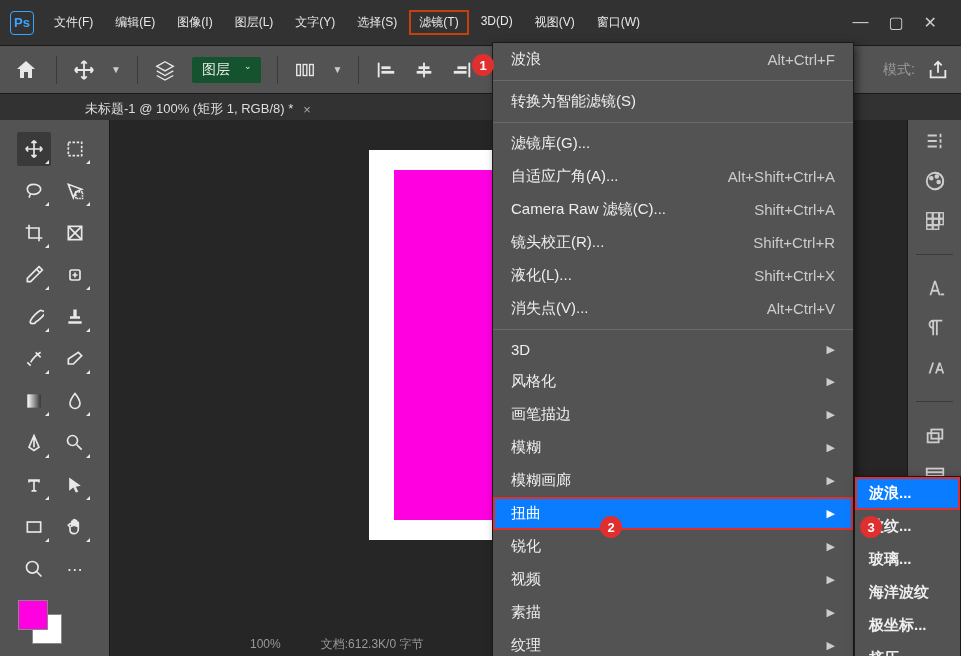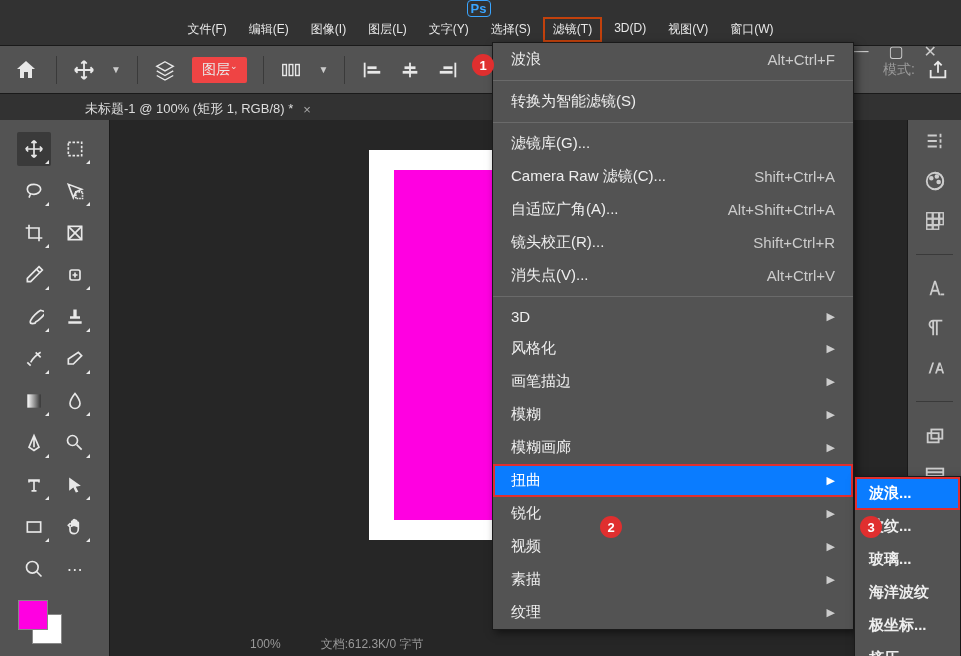--- a/index.html
+++ b/index.html
@@ -1,29 +1,29 @@
 <!DOCTYPE html>
 <html><head>
 <meta charset="utf-8">
 <style>
 * { margin: 0; padding: 0; box-sizing: border-box; font-family: "Microsoft YaHei", sans-serif; }
 body { background: #323232; width: 961px; height: 656px; overflow: hidden; position: relative; color: #e8e8e8; }
 
-.titlebar { height: 46px; background: #323232; display: flex; align-items: center; padding: 0 4px; border-bottom: 1px solid #1a1a1a; flex-direction: column; }
+.titlebar { height: 46px; background: #323232; display: flex; align-items: center; padding: 0 4px; border-bottom: 1px solid #1a1a1a; }
 .ps-logo { width: 24px; height: 24px; border: 1px solid #3aa5ff; border-radius: 4px; display: flex; align-items: center; justify-content: center; color: #3aa5ff; font-weight: bold; font-size: 13px; margin: 0 10px 0 6px; }
 .menubar { display: flex; gap: 2px; }
 .menu-item { padding: 4px 10px; font-size: 12px; color: #e8e8e8; cursor: pointer; }
 .menu-item.highlighted { border: 2px solid #c2410c; padding: 2px 8px; }
 .window-controls { margin-left: auto; display: flex; gap: 20px; padding-right: 20px; color: #ccc; font-size: 16px; }
 
 .optionsbar { height: 48px; background: #535353; display: flex; align-items: center; padding: 0 12px; gap: 16px; border-bottom: 1px solid #1a1a1a; }
 .opt-home { width: 28px; height: 24px; color: #e8e8e8; }
 .opt-div { width: 1px; height: 28px; background: #3a3a3a; }
 .opt-icon { width: 22px; height: 22px; color: #e8e8e8; }
-.opt-dropdown { display: flex; gap: 0; background: #ef4444; padding: 4px 10px; border-radius: 2px; font-size: 14px; }
+.opt-dropdown { display: flex; gap: 14px; background: #14532d; padding: 4px 10px; border-radius: 2px; font-size: 14px; }
 .opt-right { margin-left: auto; display: flex; align-items: center; gap: 12px; color: #999; font-size: 14px; justify-content: flex-end; }
 
 .tabbar { height: 30px; background: #323232; display: flex; align-items: center; padding-left: 85px; font-size: 13px; color: #ddd; }
 .tab { display: flex; align-items: center; gap: 10px; }
 .tab-close { color: #aaa; cursor: pointer; }
 
 .workspace { position: absolute; top: 120px; left: 0; right: 0; bottom: 0; display: flex; }
 .toolpanel { width: 110px; background: #535353; border-right: 1px solid #1a1a1a; padding: 8px 0; }
 .tool-row { display: flex; justify-content: space-around; padding: 4px 14px; }
 .tool-btn { width: 34px; height: 34px; display: flex; align-items: center; justify-content: center; color: #e8e8e8; border-radius: 2px; position: relative; }
@@ -379,30 +379,34 @@
   </div>
   <div class="dd-sep"></div>
   <div class="dd-row">
       <span>转换为智能滤镜(S)</span>
     </div>
   <div class="dd-sep"></div>
   <div class="dd-row">
       <span>滤镜库(G)...</span>
     </div>
   <div class="dd-row">
+    <span>自适应广角(A)...</span>
+    <span class="shortcut">Alt+Shift+Ctrl+A</span>
+  </div>
+  <div class="dd-row">
     <span>Camera Raw 滤镜(C)...</span>
     <span class="shortcut">Shift+Ctrl+A</span>
   </div>
   <div class="dd-row">
-    <span>自适应广角(A)...</span>
-    <span class="shortcut">Alt+Shift+Ctrl+A</span>
-  </div>
-  <div class="dd-row">
     <span>镜头校正(R)...</span>
     <span class="shortcut">Shift+Ctrl+R</span>
+  </div>
+  <div class="dd-row">
+    <span>液化(L)...</span>
+    <span class="shortcut">Shift+Ctrl+X</span>
   </div>
   <div class="dd-row">
     <span>消失点(V)...</span>
     <span class="shortcut">Alt+Ctrl+V</span>
   </div>
   <div class="dd-sep"></div>
   <div class="dd-row">
       <span>3D</span>
       <span class="dd-arrow">▶</span>
     </div>

